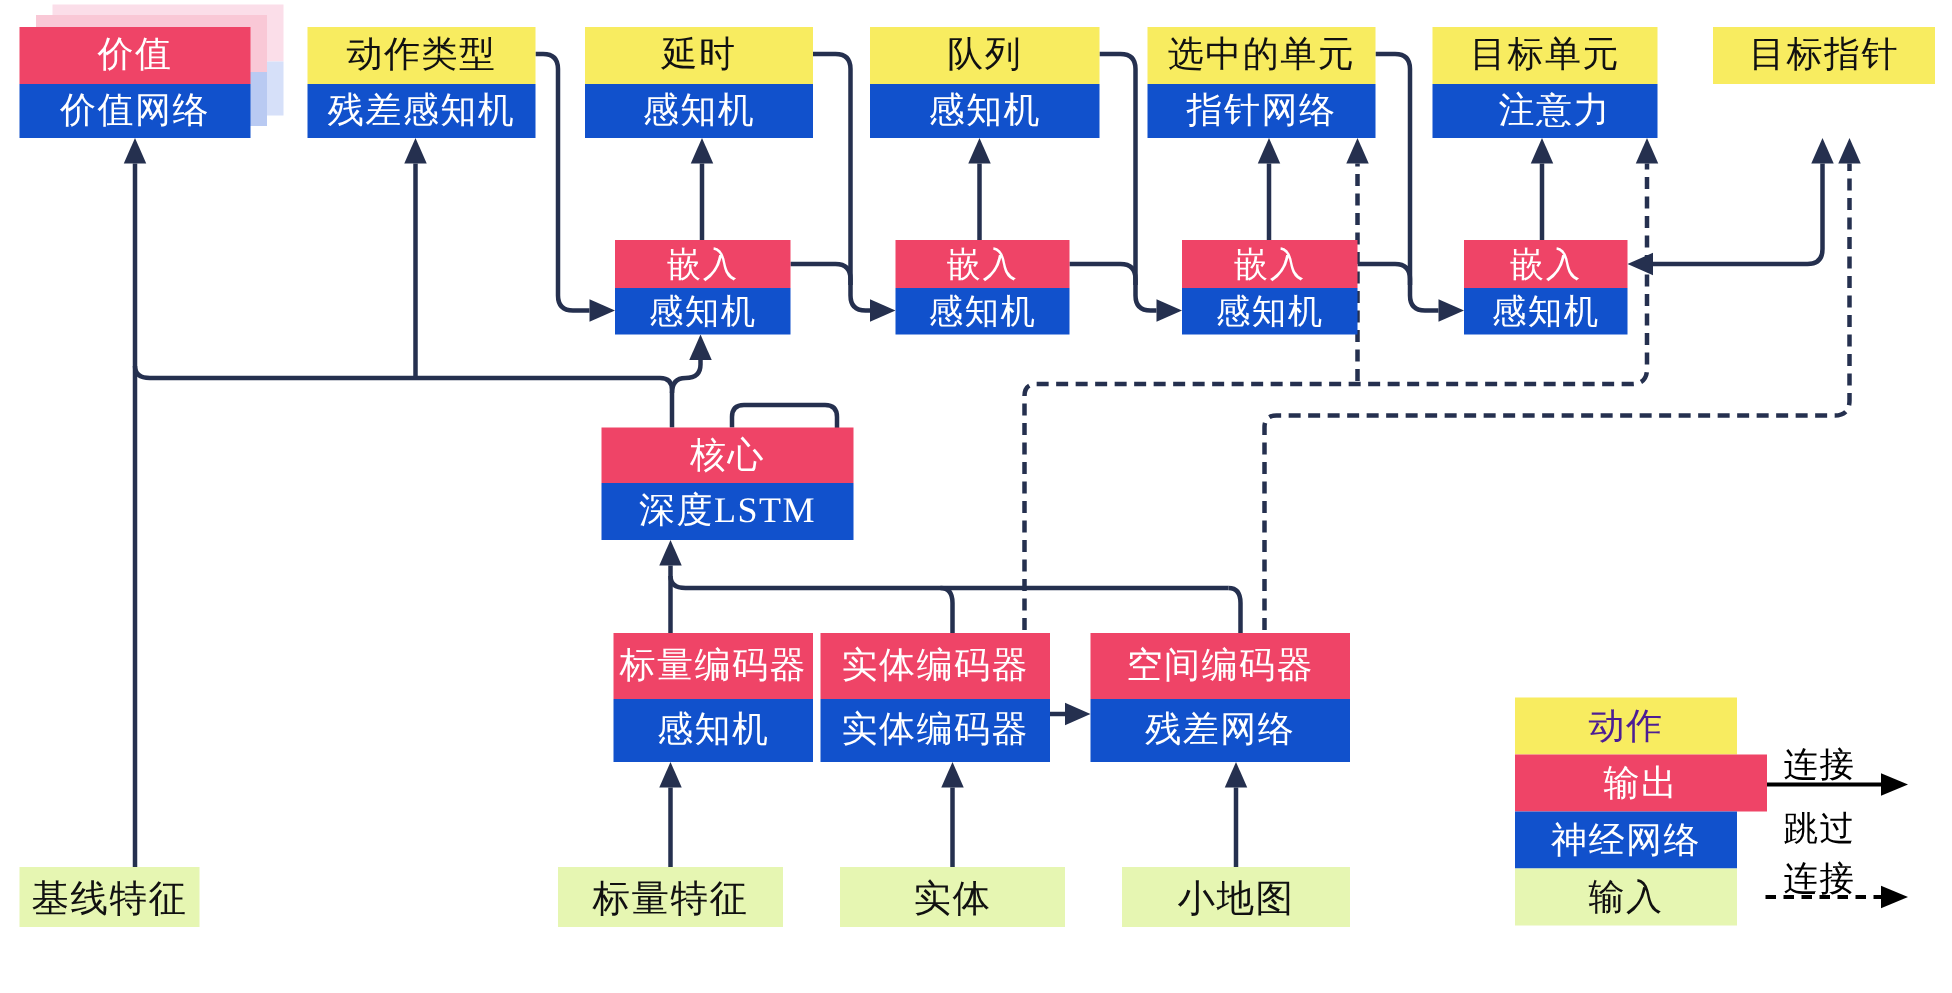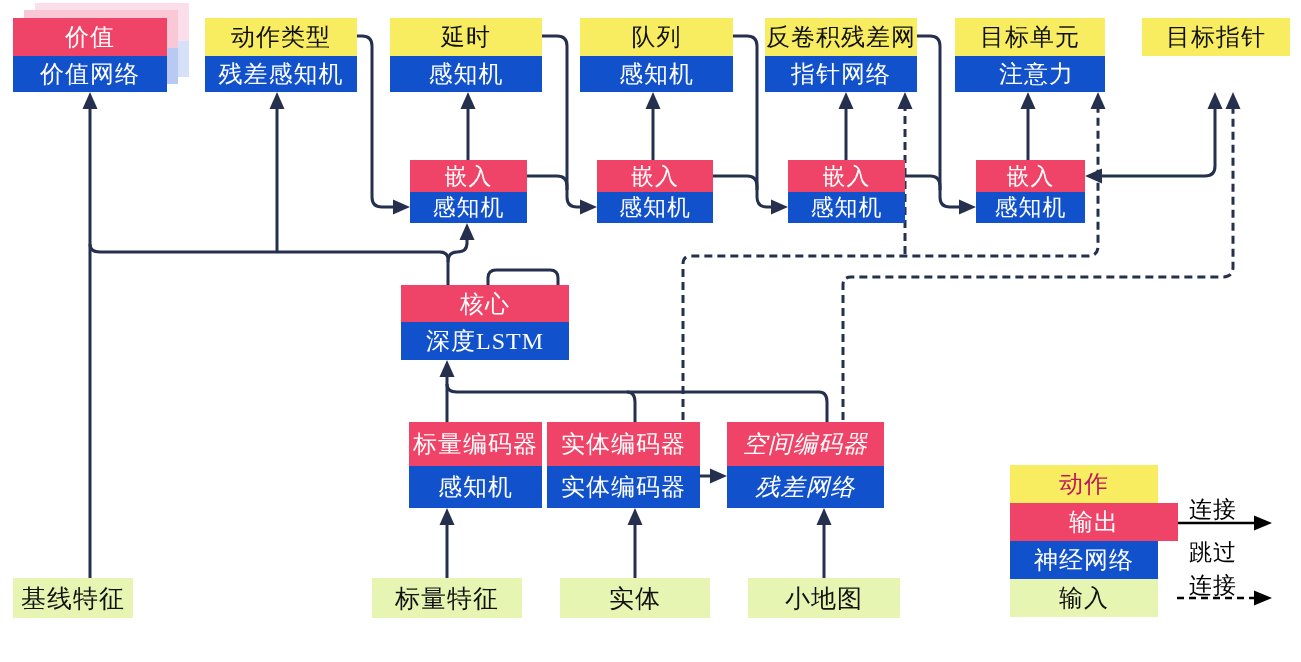--- a/index.html
+++ b/index.html
@@ -112,21 +112,21 @@
       </div>
       <div class="node" style="left: 390px; top: 18px; width: 152px;">
         <div class="seg bg-yellow fg-black" style="height: 38px;">延时</div>
         <div class="seg bg-blue fg-white" style="height: 36px;">感知机</div>
       </div>
       <div class="node" style="left: 580px; top: 18px; width: 153px;">
         <div class="seg bg-yellow fg-black" style="height: 38px;">队列</div>
         <div class="seg bg-blue fg-white" style="height: 36px;">感知机</div>
       </div>
       <div class="node" style="left: 765px; top: 18px; width: 152px;">
-        <div class="seg bg-yellow fg-black" style="height: 38px;">反卷积残差网</div>
+        <div class="seg bg-yellow fg-black" style="height: 38px;">选中的单元</div>
         <div class="seg bg-blue fg-white" style="height: 36px;">指针网络</div>
       </div>
       <div class="node" style="left: 955px; top: 18px; width: 150px;">
         <div class="seg bg-yellow fg-black" style="height: 38px;">目标单元</div>
         <div class="seg bg-blue fg-white" style="height: 36px; padding-left: 13px;">注意力</div>
       </div>
       <div class="node" style="left: 1142px; top: 18px; width: 148px;">
         <div class="seg bg-yellow fg-black" style="height: 38px;">目标指针</div>
       </div>
       <div class="node embed" style="left: 410px; top: 160px; width: 117px;">
@@ -150,33 +150,33 @@
         <div class="seg bg-blue fg-white" style="height: 38px;">深度LSTM</div>
       </div>
       <div class="node" style="left: 373px; top: 422px; width: 133px; padding-left: 36px;">
         <div class="seg bg-red fg-white" style="height: 44px;">标量编码器</div>
         <div class="seg bg-blue fg-white" style="height: 42px;">感知机</div>
       </div>
       <div class="node" style="left: 547px; top: 422px; width: 153px;">
         <div class="seg bg-red fg-white" style="height: 44px;">实体编码器</div>
         <div class="seg bg-blue fg-white" style="height: 42px;">实体编码器</div>
       </div>
-      <div class="node" style="left: 727px; top: 422px; width: 157px; font-style: italic;">
+      <div class="node" style="left: 727px; top: 422px; width: 173px;">
         <div class="seg bg-red fg-white" style="height: 44px;">空间编码器</div>
         <div class="seg bg-blue fg-white" style="height: 42px;">残差网络</div>
       </div>
     </div>
   <div id="inputs-layer">
       <div class="input-box bg-green" style="left: 13px; top: 578px; width: 120px; height: 40px;">基线特征</div>
       <div class="input-box bg-green" style="left: 372px; top: 578px; width: 150px; height: 40px;">标量特征</div>
       <div class="input-box bg-green" style="left: 560px; top: 578px; width: 150px; height: 40px;">实体</div>
       <div class="input-box bg-green" style="left: 748px; top: 578px; width: 152px; height: 40px;">小地图</div>
     </div>
   <div id="legend-layer">
-      <div class="legend-row bg-yellow" style="left: 1010px; top: 465px; width: 148px; height: 38px; color: #be185d; text-align: right;">动作</div>
+      <div class="legend-row bg-yellow" style="left: 1010px; top: 465px; width: 148px; height: 38px; color: #4c1d95; text-align: right;">动作</div>
       <div class="legend-row bg-red" style="left: 1010px; top: 503px; width: 168px; height: 38px; color: rgb(255, 255, 255);">输出</div>
       <div class="legend-row bg-blue" style="left: 1010px; top: 541px; width: 148px; height: 38px; color: rgb(255, 255, 255);">神经网络</div>
       <div class="legend-row bg-green" style="left: 1010px; top: 579px; width: 148px; height: 38px; color: rgb(17, 17, 17);">输入</div>
     </div>
 
   <div class="legend-label" style="left:1180px;top:494px;width:66px;">连接</div>
   <div class="legend-label" style="left:1180px;top:537px;width:66px;">跳过</div>
   <div class="legend-label" style="left:1180px;top:570px;width:66px;">连接</div>
 </div>
 

